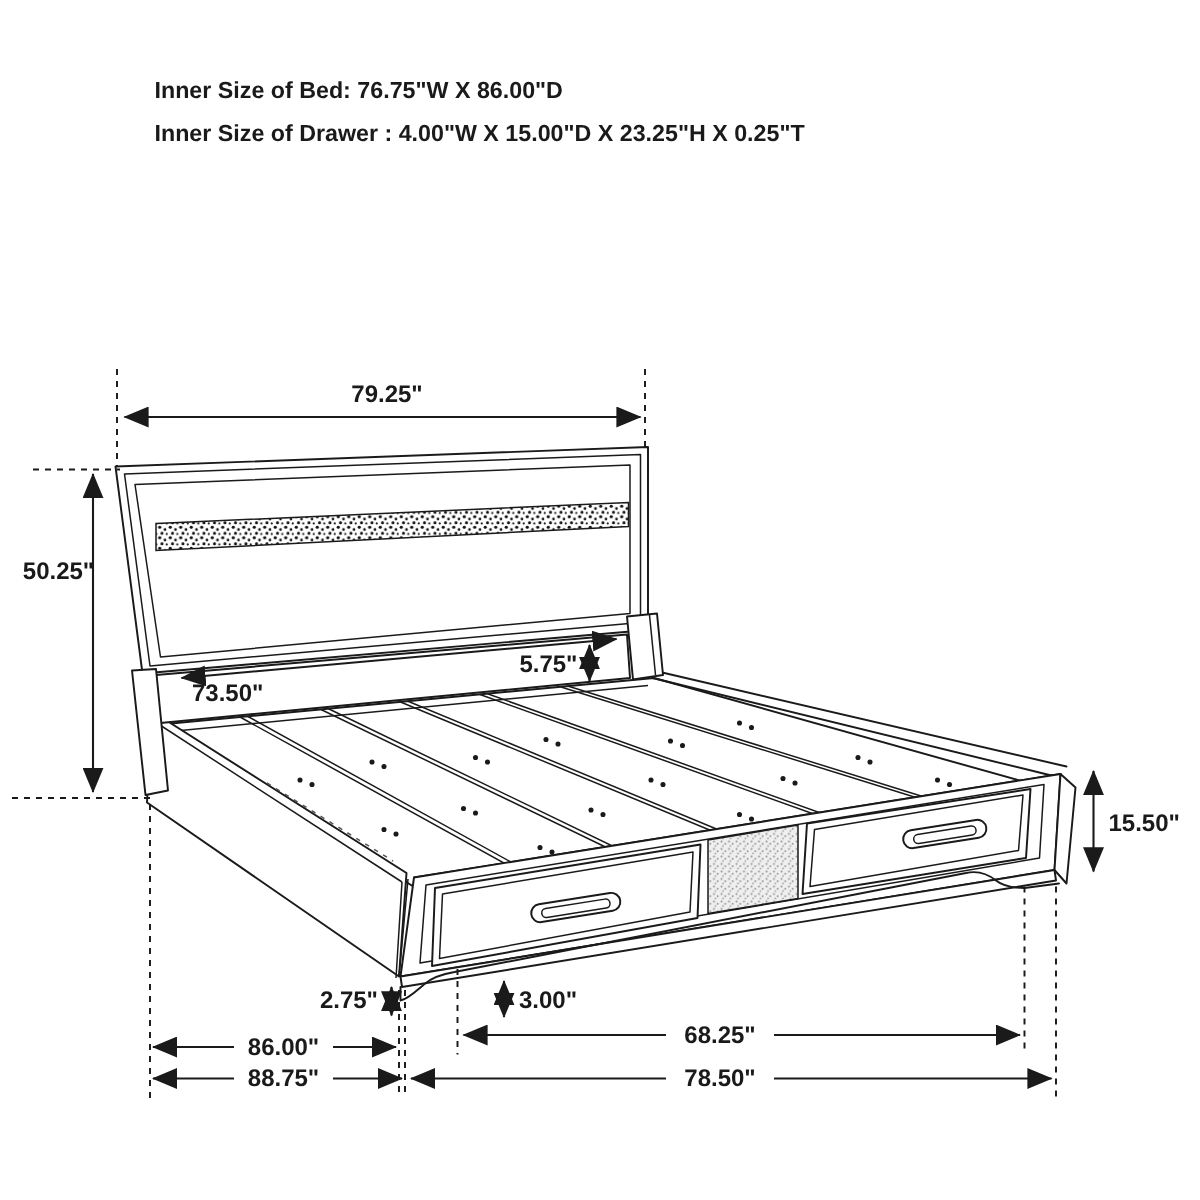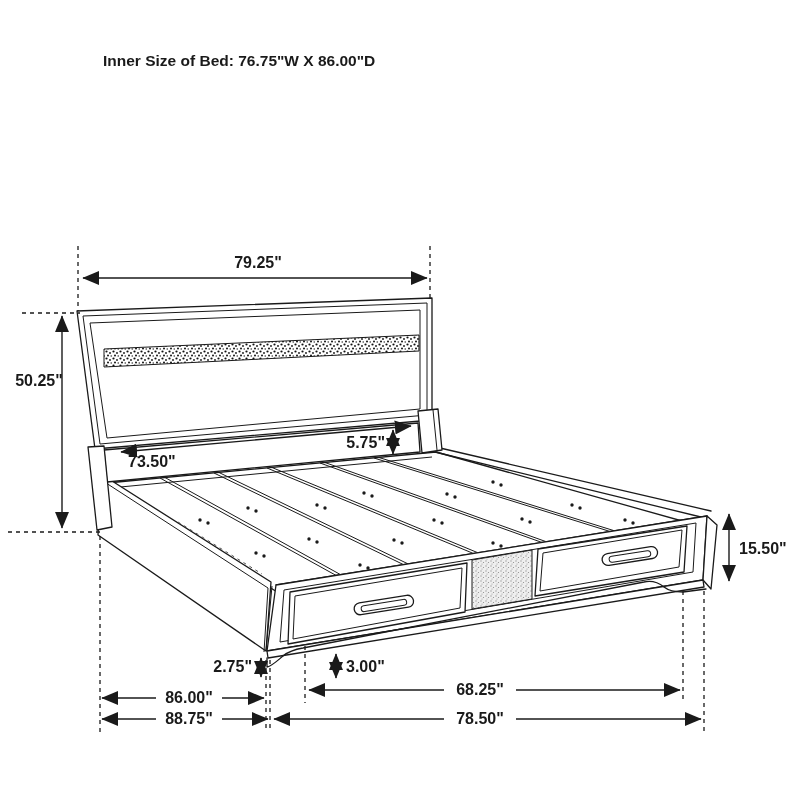--- a/index.html
+++ b/index.html
@@ -17,20 +17,21 @@
   .dot{fill:var(--line,#1a1a1a);}
   .white{fill:#fff;stroke:none;}
 </style>
 </head>
 <body>
 
 <div class="canvas">
 
   <div class="hdr">
     <div>Inner Size of Bed: 76.75"W X 86.00"D</div>
+    <div>Inner Size of Drawer : 4.00"W X 15.00"D X 23.25"H X 0.25"T</div>
   </div>
 
   <svg width="800" height="800" viewBox="0 0 800 800">
     <defs>
       <marker id="ah" viewBox="0 0 12 10" refX="11.5" refY="5" markerWidth="12" markerHeight="10" orient="auto-start-reverse">
           <path d="M0 0 L12 5 L0 10 Z" fill="#1a1a1a"></path>
         </marker>
       <pattern id="speck" width="7" height="7" patternUnits="userSpaceOnUse">
         <rect width="7" height="7" fill="#fff"></rect>
         <circle cx="1.5" cy="1.5" r="1.1" fill="#111"></circle>

